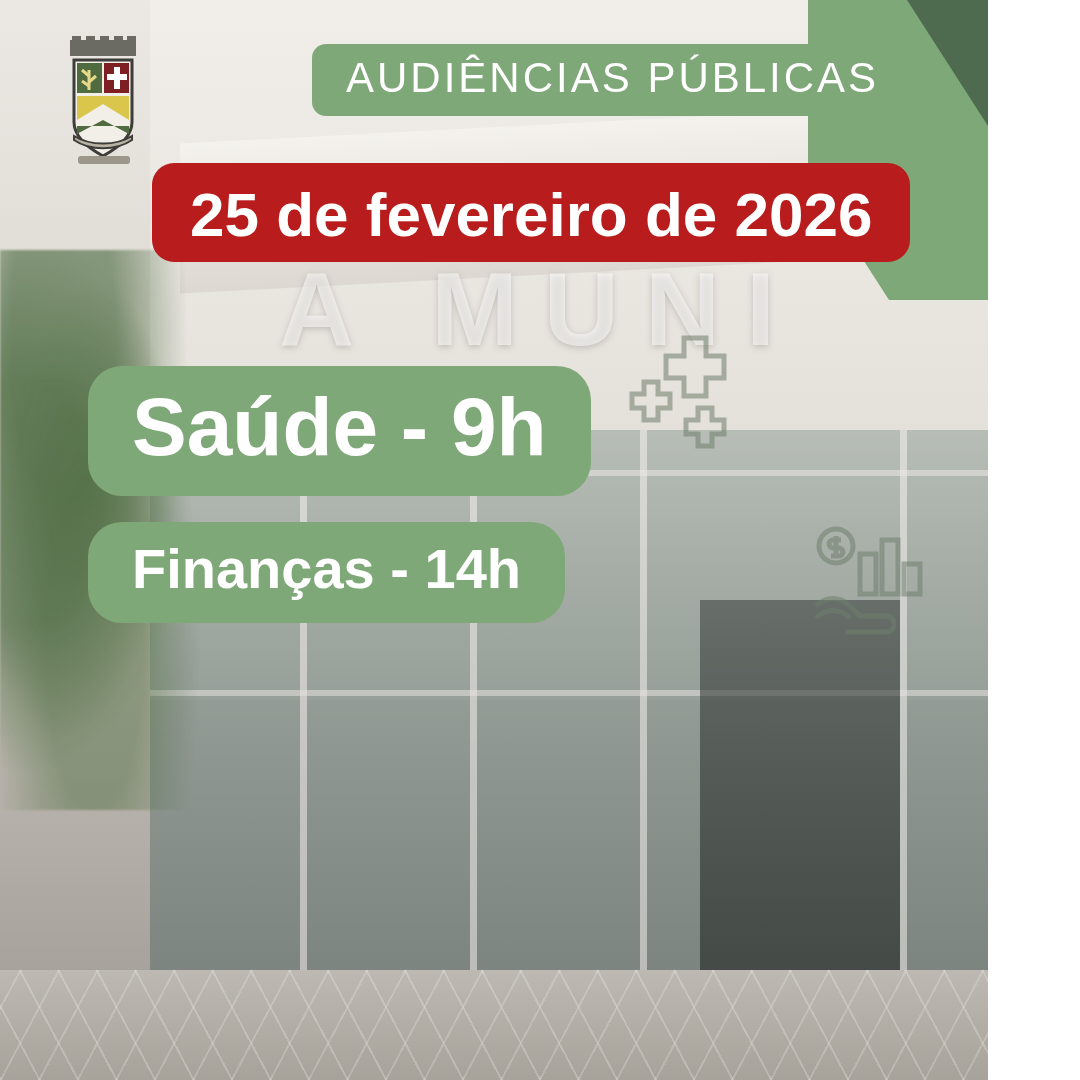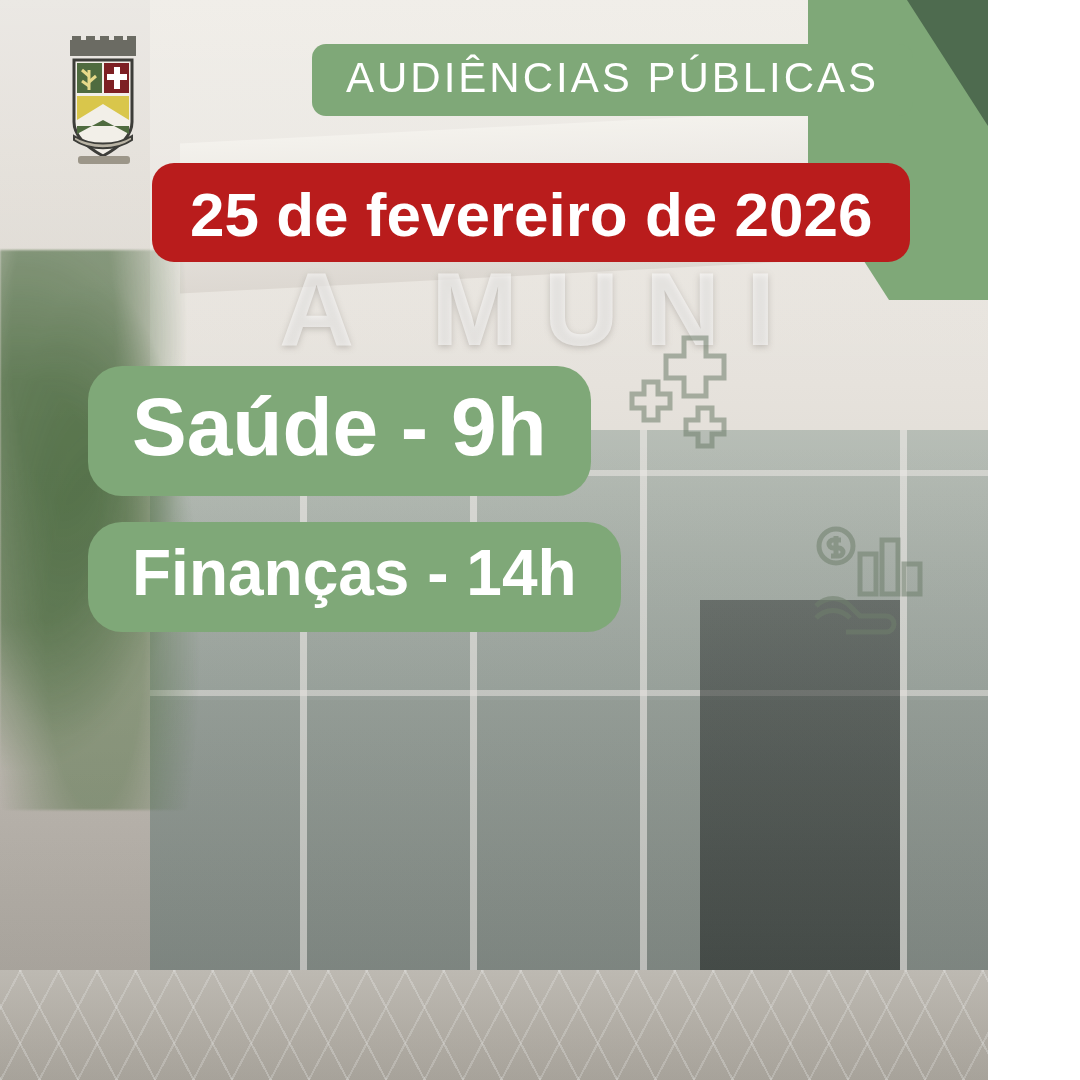--- a/index.html
+++ b/index.html
@@ -139,21 +139,21 @@
     font-weight: 700;
   }
   .band-topic {
     left: 88px;
     padding: 14px 44px 22px;
     background: #7fa878;
     border-radius: 34px;
     font-weight: 700;
   }
   .band-topic-1 { top: 334px; font-size: 82px; margin-top: 32px; }
-  .band-topic-2 { top: 522px; font-size: 64px; }
+  .band-topic-2 { top: 522px; font-size: 56px; }
 
   .band-info {
     left: 50px;
     background: rgba(84,104,82,0.88);
     border-radius: 14px;
     padding: 12px 22px 16px;
     font-size: 29px;
     line-height: 1.28;
     display: block;
     max-width: 940px;

